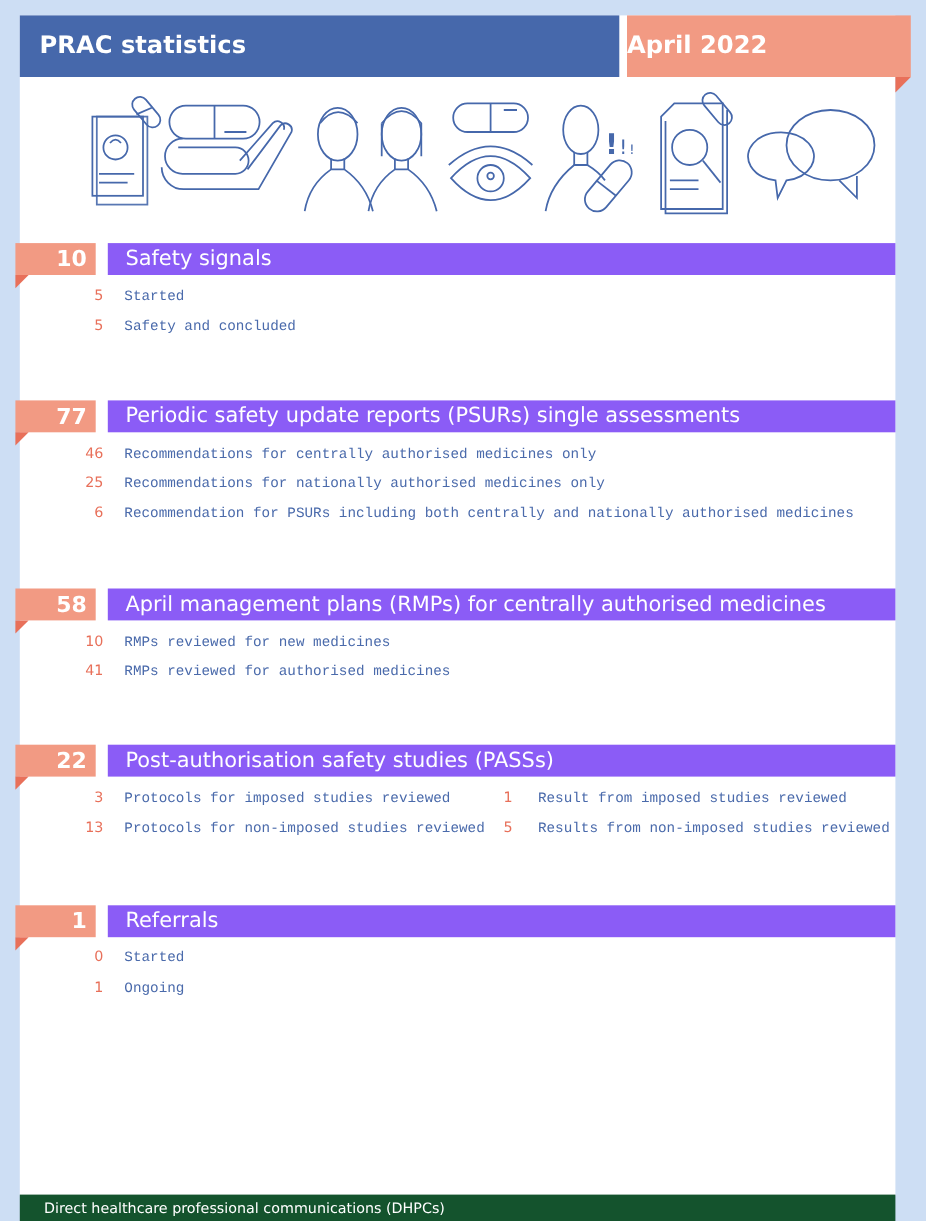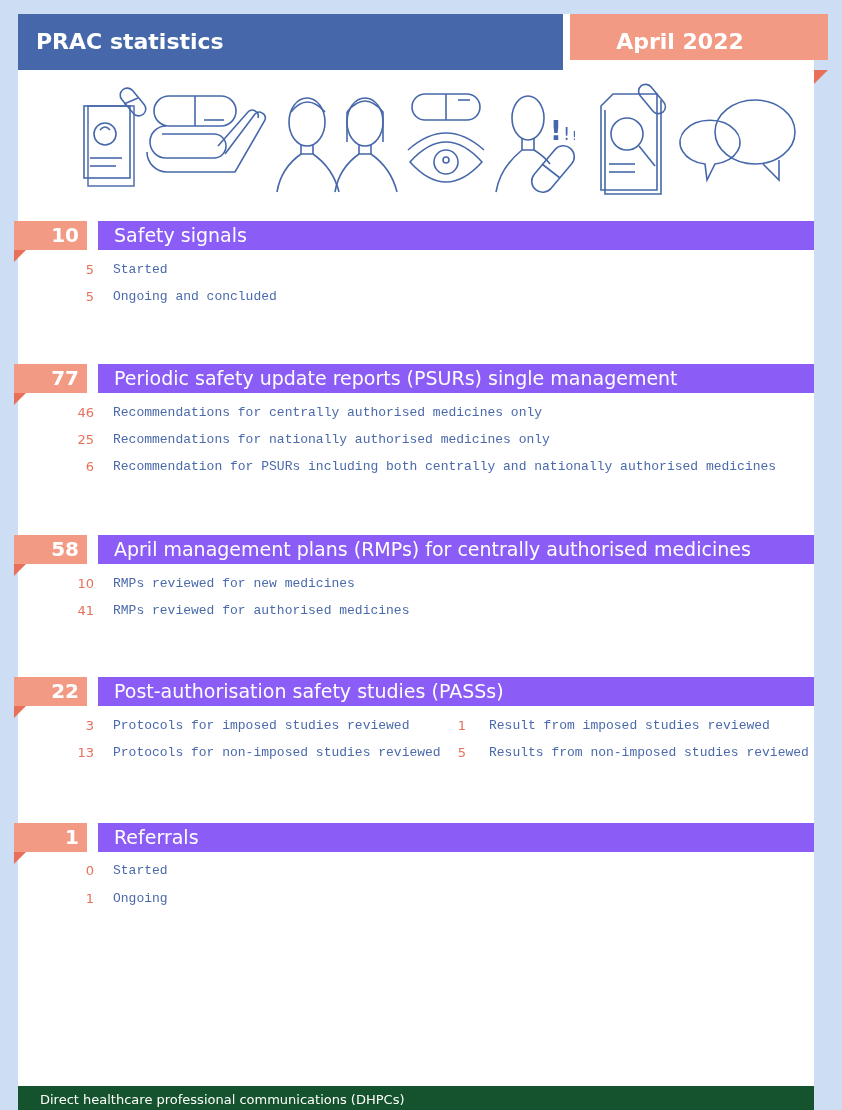--- a/index.html
+++ b/index.html
@@ -11,23 +11,23 @@
   .card {
     position: absolute; left: 18px; top: 14px; width: 796px; height: 1073px;
     background: #ffffff;
   }
   .hdr-title {
     position: absolute; left: 18px; top: 14px; width: 545px; height: 56px;
     background: #4668ab; color: #fff; font-weight: bold; font-size: 22px;
     line-height: 56px; padding-left: 18px; box-sizing: border-box;
   }
   .hdr-date {
-    position: absolute; left: 570px; top: 14px; width: 258px; height: 46px;
+    position: absolute; left: 570px; top: 14px; width: 258px; height: 56px;
     background: #f29a83; color: #fff; font-weight: bold; font-size: 22px;
-    line-height: 56px; text-align: center; padding-right: 38px; box-sizing: border-box;
+    line-height: 56px; text-align: left; padding-right: 38px; box-sizing: border-box;
   }
   .hdr-fold {
     position: absolute; left: 814px; top: 70px; width: 0; height: 0;
     border-top: 14px solid #e8705a; border-right: 14px solid transparent;
   }
   .icons {
     position: absolute; left: 80px; top: 82px; width: 720px; height: 126px;
   }
   .icons svg { position: absolute; top: 0; }
   .section { position: absolute; left: 0; width: 842px; }
@@ -138,28 +138,28 @@
 <div class="section" style="top:221px">
   <div class="badge">10</div>
   <div class="badge-fold"></div>
   <div class="sec-title">Safety signals</div>
   <div class="row" style="top:39px;left:0">
     <span class="num" style="left:58px">5</span>
     <span class="lbl" style="left:113px">Started</span>
   </div>
   <div class="row" style="top:66px;left:0">
     <span class="num" style="left:58px">5</span>
-    <span class="lbl" style="left:113px">Ongoing and concluded</span>
+    <span class="lbl" style="left:113px">Safety and concluded</span>
   </div>
 </div>
 
 <div class="section" style="top:364px">
   <div class="badge">77</div>
   <div class="badge-fold"></div>
-  <div class="sec-title">Periodic safety update reports (PSURs) single management</div>
+  <div class="sec-title">Periodic safety update reports (PSURs) single assessments</div>
   <div class="row" style="top:39px;left:0">
     <span class="num" style="left:58px">46</span>
     <span class="lbl" style="left:113px">Recommendations for centrally authorised medicines only</span>
   </div>
   <div class="row" style="top:66px;left:0">
     <span class="num" style="left:58px">25</span>
     <span class="lbl" style="left:113px">Recommendations for nationally authorised medicines only</span>
   </div>
   <div class="row" style="top:93px;left:0">
     <span class="num" style="left:58px">6</span>

